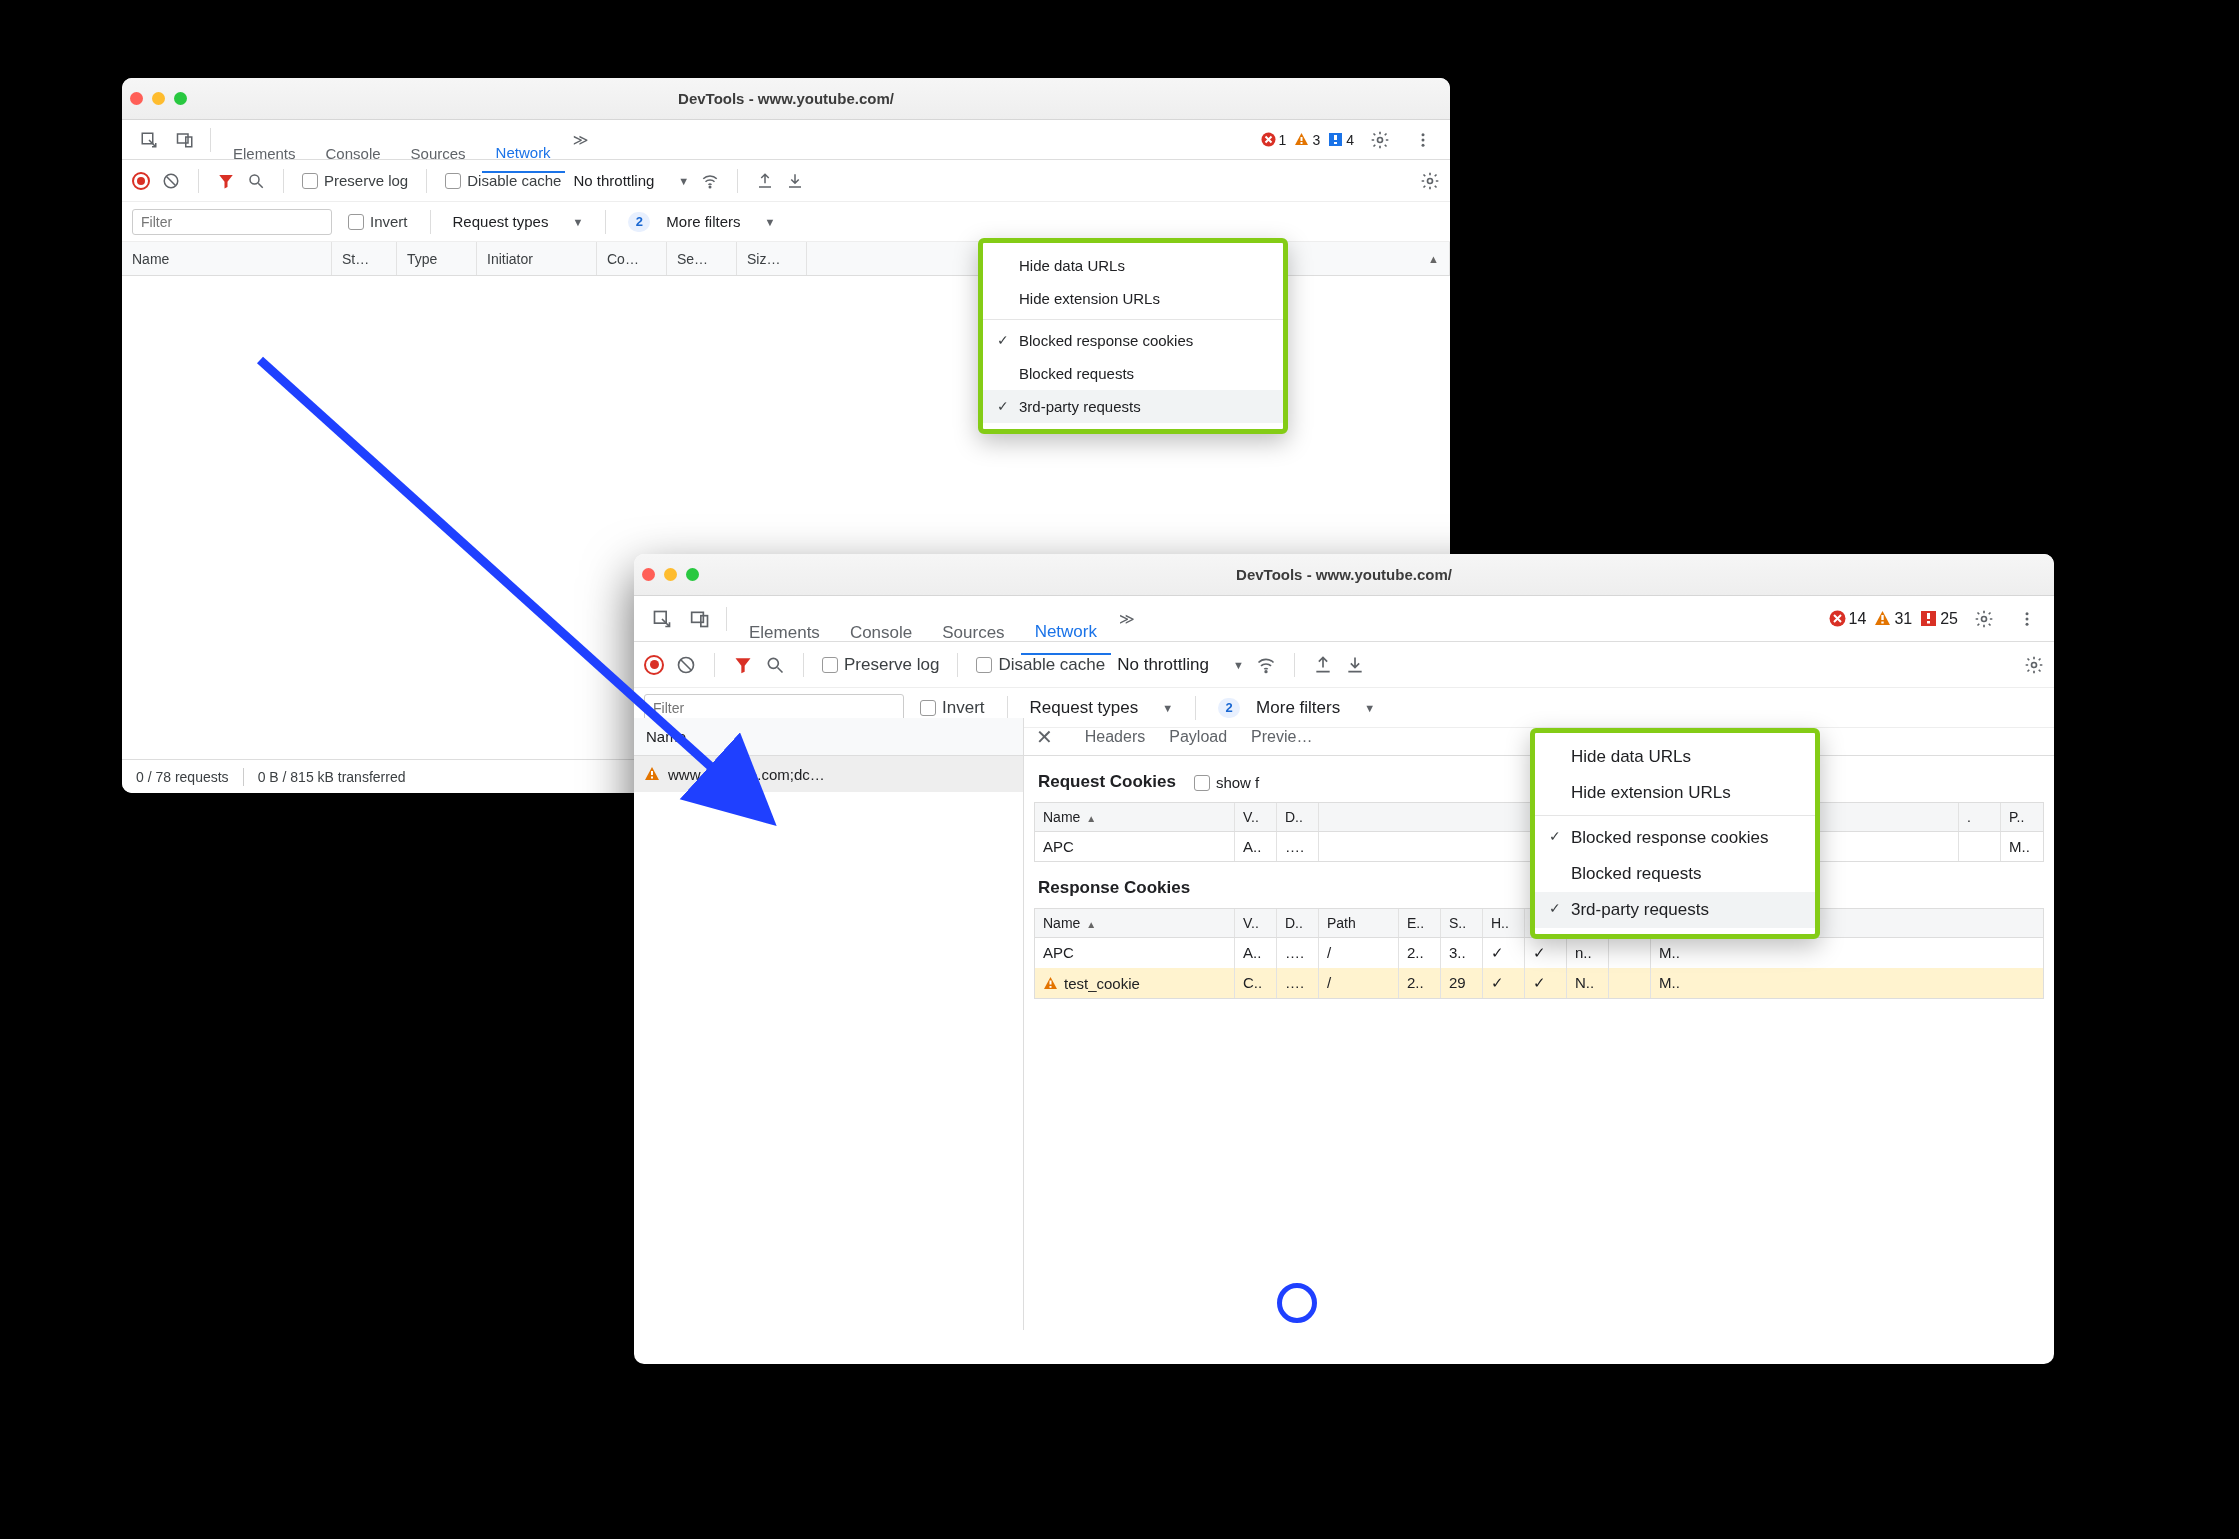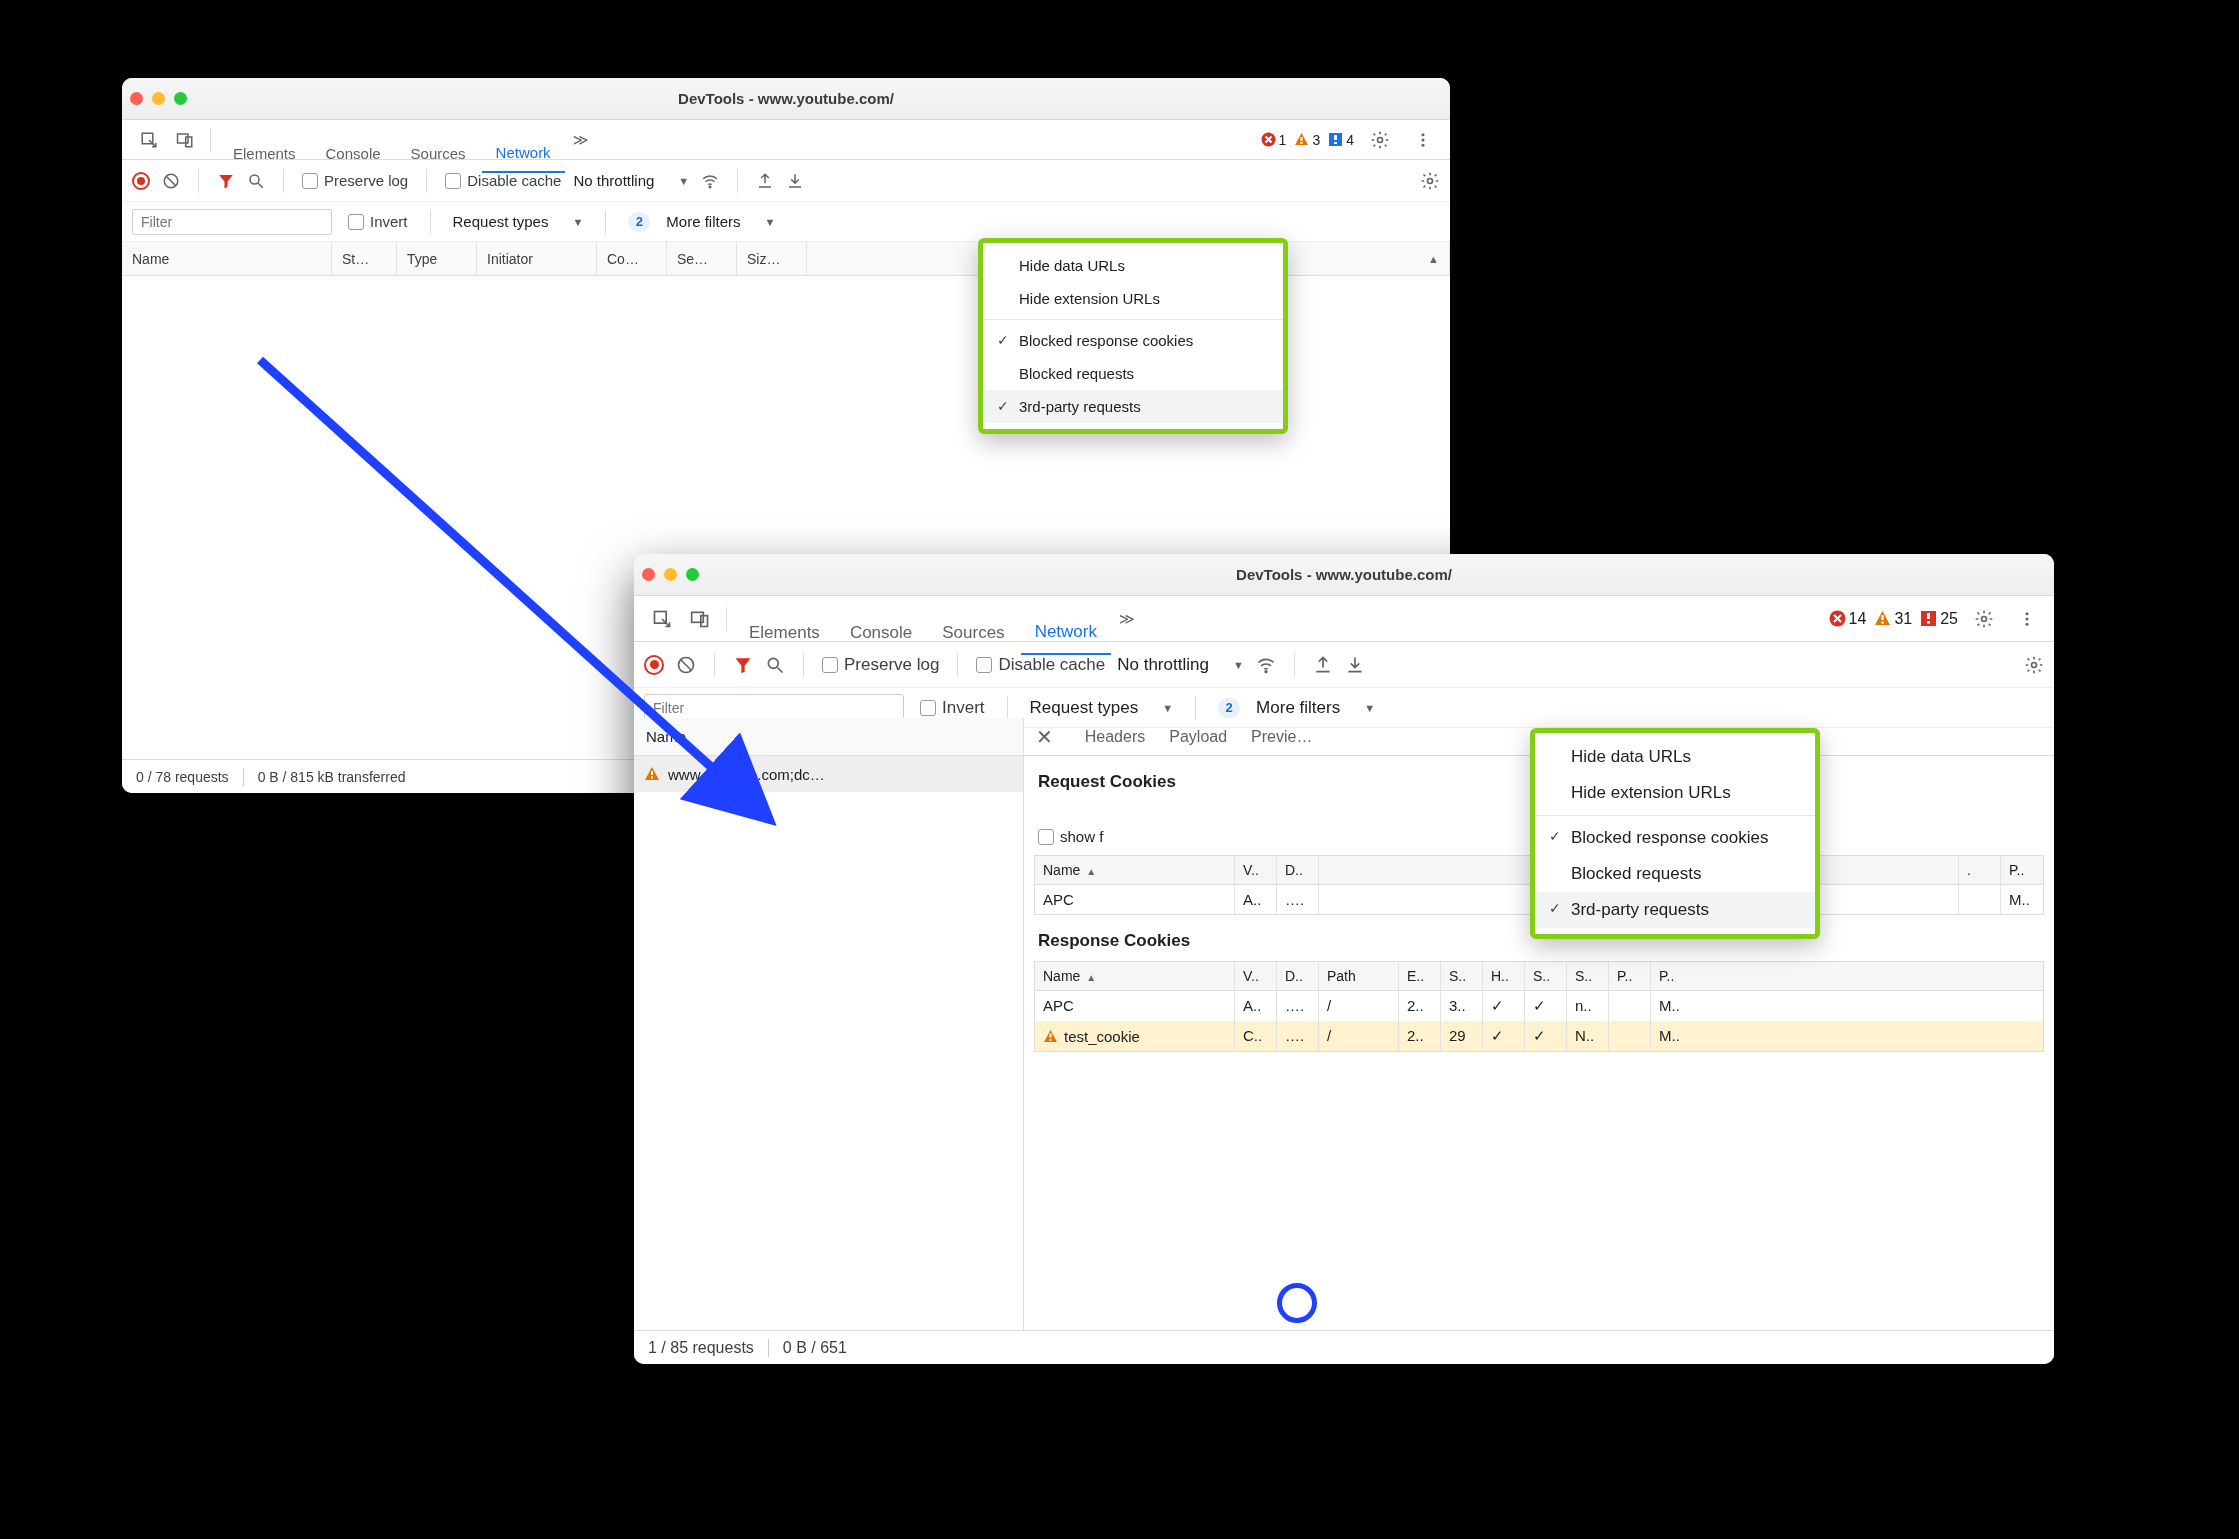--- a/index.html
+++ b/index.html
@@ -111,21 +111,21 @@
 
   
   .win2-body { display:flex; position:absolute; top:164px; bottom:34px; left:0; right:0; }
   .name-panel { width:390px; border-right:1px solid #ddd; display:flex; flex-direction:column; }
   .name-hdr { height:38px; background:#f8f9fa; border-bottom:1px solid #ddd; display:flex; align-items:center; padding:0 12px; font-size:15px;}
   .name-row { height:36px; display:flex; align-items:center; padding:0 10px; gap:8px; background:#eee; font-size:15px; }
 
   .detail-panel { flex:1; display:flex; flex-direction:column; position:relative; }
   .detail-tabs { height:38px; border-bottom:1px solid #ddd; display:flex; align-items:center; gap:24px; padding:0 12px; color:#5f6368; font-size:16px;}
   .close-x { font-size:20px; color:#5f6368; margin-right:8px;}
-  .section-title { font-weight:700; font-size:17px; padding:16px 14px 10px; display:flex; gap:36px;flex-direction:column;}
+  .section-title { font-weight:700; font-size:17px; padding:16px 14px 10px; display:flex; align-items:center; gap:18px;}
   .mini-table { border:1px solid #ddd; margin:0 10px; }
   .mini-table .hdr { display:flex; background:#f5f6f7; border-bottom:1px solid #ddd; font-size:14px;}
   .mini-table .hdr .c, .mini-table .row .c { border-right:1px solid #e2e2e2; padding:6px 8px; overflow:hidden; text-overflow:ellipsis; white-space:nowrap;}
   .mini-table .row { display:flex; font-size:15px; }
   .mini-table .row.hl { background:#fff3cf; }
   .cname { flex:0 0 200px; }
   .cnar { flex:0 0 42px; text-align:left; }
   .cpath { flex:0 0 80px; }
 
   .blue-circle {
@@ -560,25 +560,20 @@
     <div class="item">Hide data URLs</div>
     <div class="item">Hide extension URLs</div>
     <div class="divider"></div>
     <div class="item check">Blocked response cookies</div>
     <div class="item">Blocked requests</div>
     <div class="item check hover">3rd-party requests</div>
   </div>
 
   <div class="blue-circle"></div>
 
-  <div class="statusbar" style="font-size:16px">
-    <span>1 / 85 requests</span>
-    <span class="sep"></span>
-    <span>0 B / 651</span>
-  </div>
 </div>
 
 <svg class="arrow-svg" width="700" height="700">
   <defs>
       <marker id="ah" markerWidth="12" markerHeight="12" refX="9" refY="5" orient="auto">
     <path d="M0 0 L10 5 L0 10 Z" fill="#1f40ff"></path>
       </marker>
     </defs>
   <line x1="60" y1="160" x2="570" y2="620" stroke="#1f40ff" stroke-width="9" marker-end="url(#ah)"></line>
 </svg>

